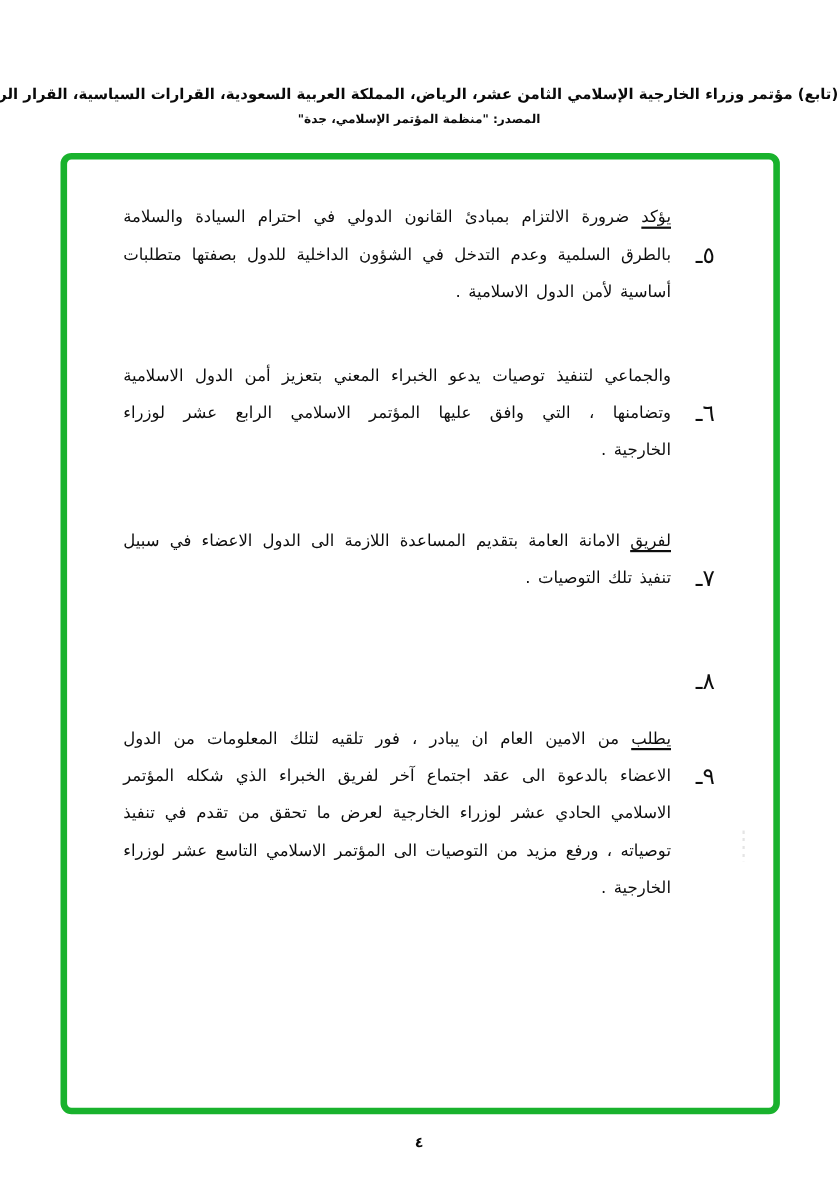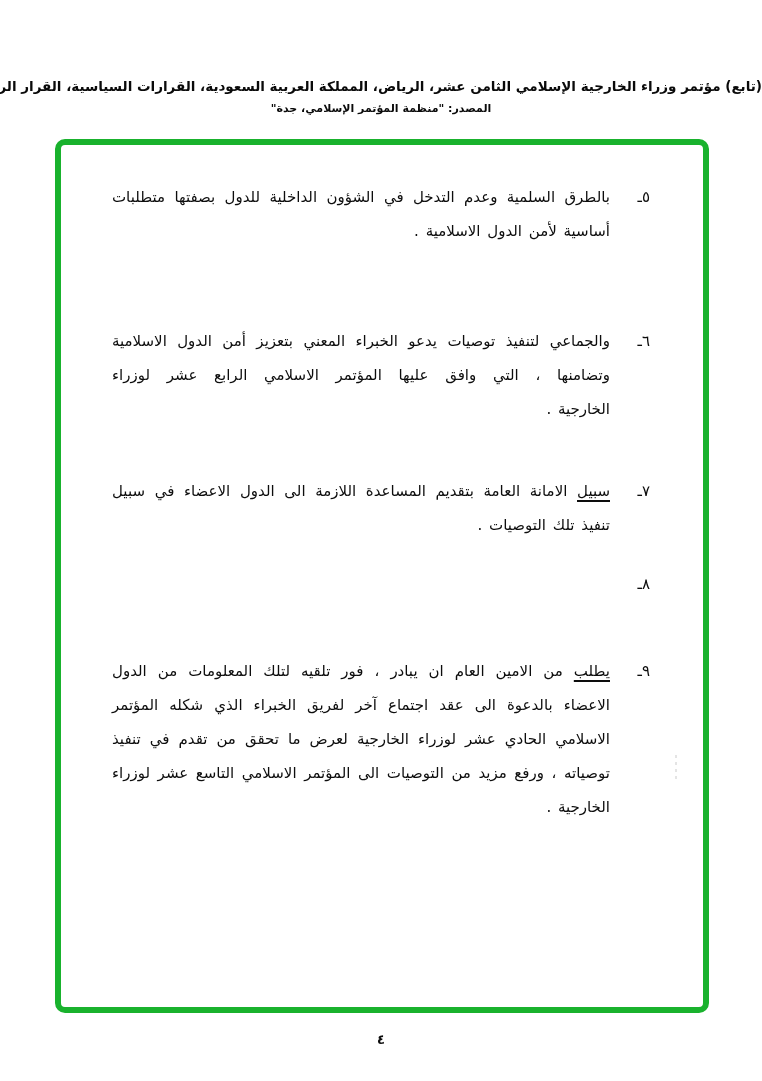--- a/index.html
+++ b/index.html
@@ -53,25 +53,26 @@
   .para{
     position:absolute;
     right:112px;
     width:538px;
     display:flex;
     direction:rtl;
     align-items:flex-start;
   }
   .marker{
     flex:0 0 40px;
-    font-size:15px;
+    font-size:21px;
     line-height:34px;
     direction:rtl;
     text-align:start;
     color:#0d0d0d;
+    margin-top:35px;
   }
   .ptext{
     flex:1 1 auto;
     min-width:0;
   }
   .pline{
     direction:rtl;
     font-size:15px;
     line-height:34px;
     color:#0d0d0d;
@@ -114,38 +115,39 @@
 <div class="page">
 
   <div class="doc-header">(تابع)  مؤتمر وزراء الخارجية الإسلامي الثامن عشر، الرياض، المملكة العربية السعودية، القرارات السياسية، القرار الرقم ١٨/١٩-س</div>
   <div class="doc-source">المصدر:  "منظمة المؤتمر الإسلامي، جدة"</div>
 
   <div class="frame" style="border-color: rgb(25, 178, 45);"></div>
 
   <div class="para p5">
     <div class="marker">٥ـ</div>
     <div class="ptext">
+      <div class="pline pl-just"><span class="kw">يؤكد</span><span> ضرورة الالتزام بمبادئ القانون الدولي في احترام السيادة والسلامة</span></div>
       <div class="pline pl-just">بالطرق السلمية وعدم التدخل في الشؤون الداخلية للدول بصفتها متطلبات</div>
       <div class="pline pl-last">أساسية لأمن الدول الاسلامية .</div>
     </div>
   </div>
 
   <div class="para p6">
     <div class="marker">٦ـ</div>
     <div class="ptext">
       <div class="pline pl-just">والجماعي لتنفيذ توصيات يدعو الخبراء المعني بتعزيز أمن الدول الاسلامية</div>
       <div class="pline pl-just">وتضامنها ، التي وافق عليها المؤتمر الاسلامي الرابع عشر لوزراء</div>
       <div class="pline pl-last">الخارجية .</div>
     </div>
   </div>
 
   <div class="para p7">
     <div class="marker">٧ـ</div>
     <div class="ptext">
-      <div class="pline pl-just"><span class="kw">سبيل</span><span> الامانة العامة بتقديم المساعدة اللازمة الى الدول الاعضاء في سبيل</span></div>
+      <div class="pline pl-just"><span class="kw">لفريق</span><span> الامانة العامة بتقديم المساعدة اللازمة الى الدول الاعضاء في سبيل</span></div>
       <div class="pline pl-last">تنفيذ تلك التوصيات .</div>
     </div>
   </div>
 
   <div class="para p8">
     <div class="marker">٨ـ</div>
     <div class="ptext">
     </div>
   </div>
 

